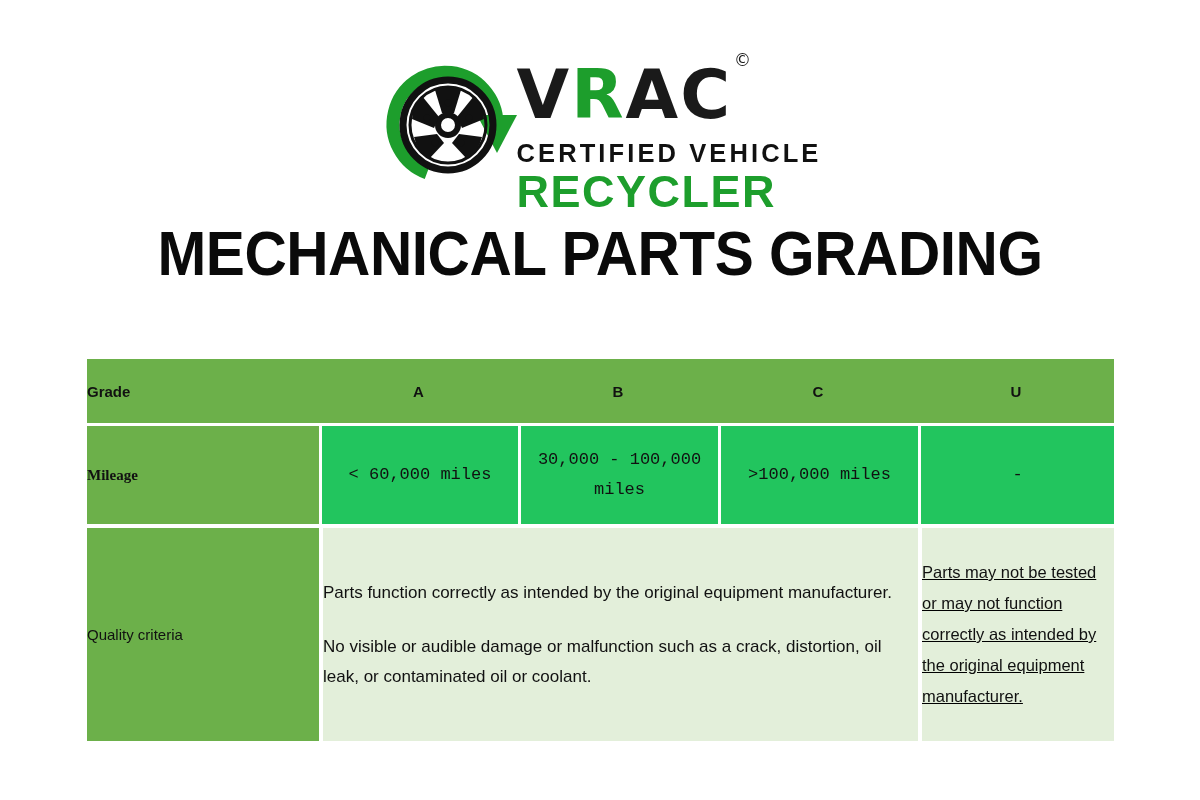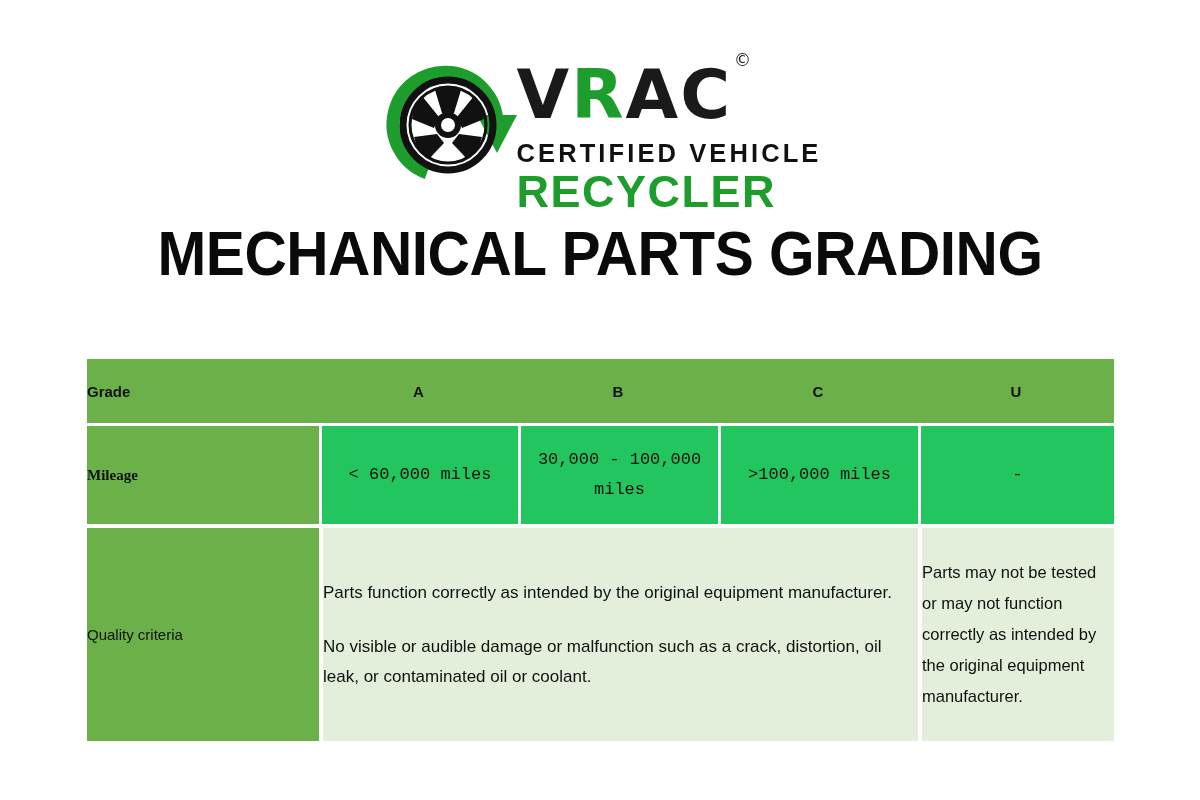--- a/index.html
+++ b/index.html
@@ -184,20 +184,21 @@
     padding: 22px 18px 0 14px;
     margin-top: 15px;
   }
   .qual-u {
     background: #e3efda;
     height: 213px;
     vertical-align: top;
     border-top: 4px solid #ffffff;
     border-left: 4px solid #ffffff;
     padding: 12px 12px 0 14px;
+    text-decoration: underline;
   }
   .qual-para {
     font-family: "Liberation Sans", sans-serif;
     font-size: 17px;
     line-height: 30px;
     color: #111111;
     margin: 0;
     text-align: left;
   }
   .qual-para + .qual-para { margin-top: 24px; }

